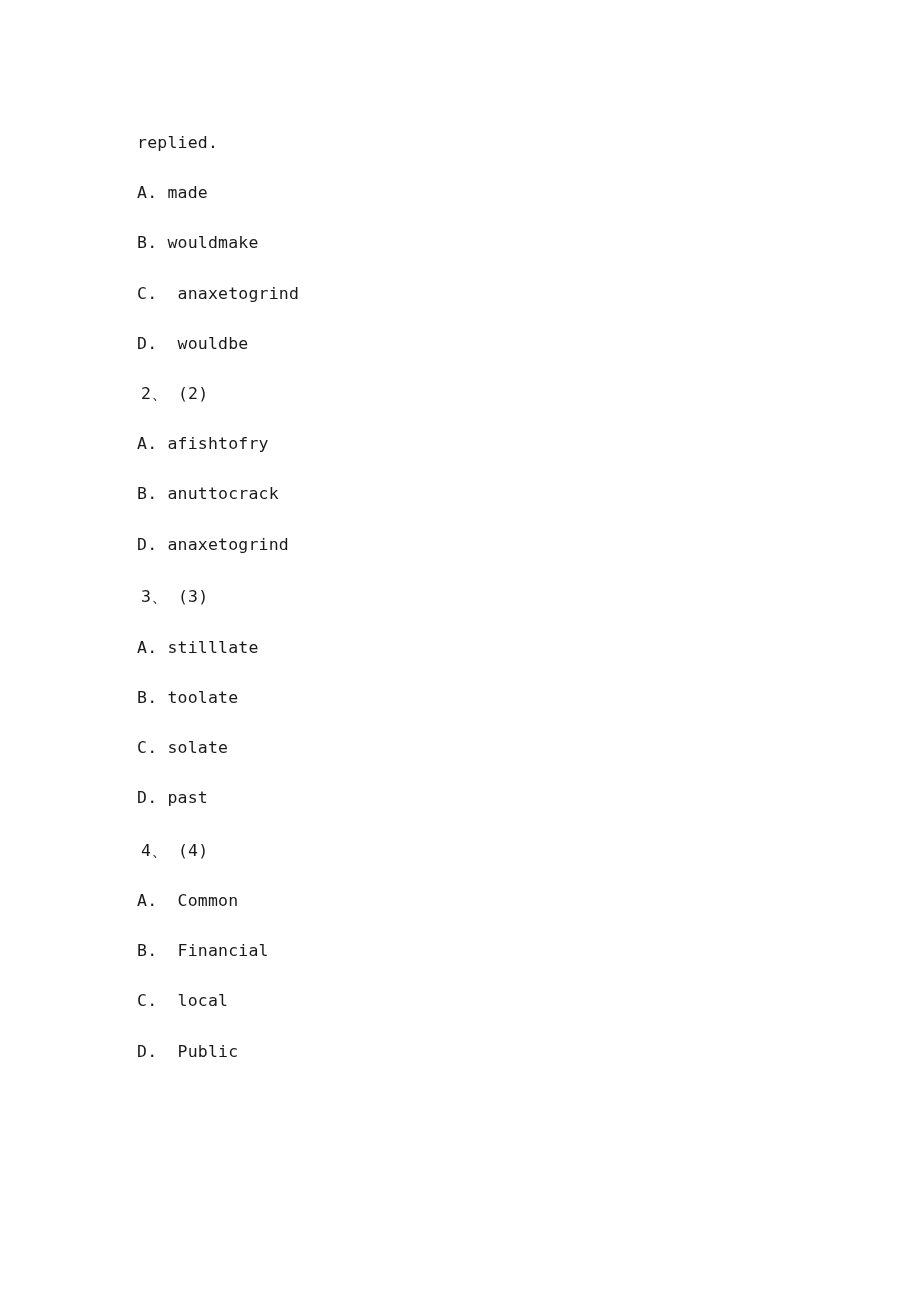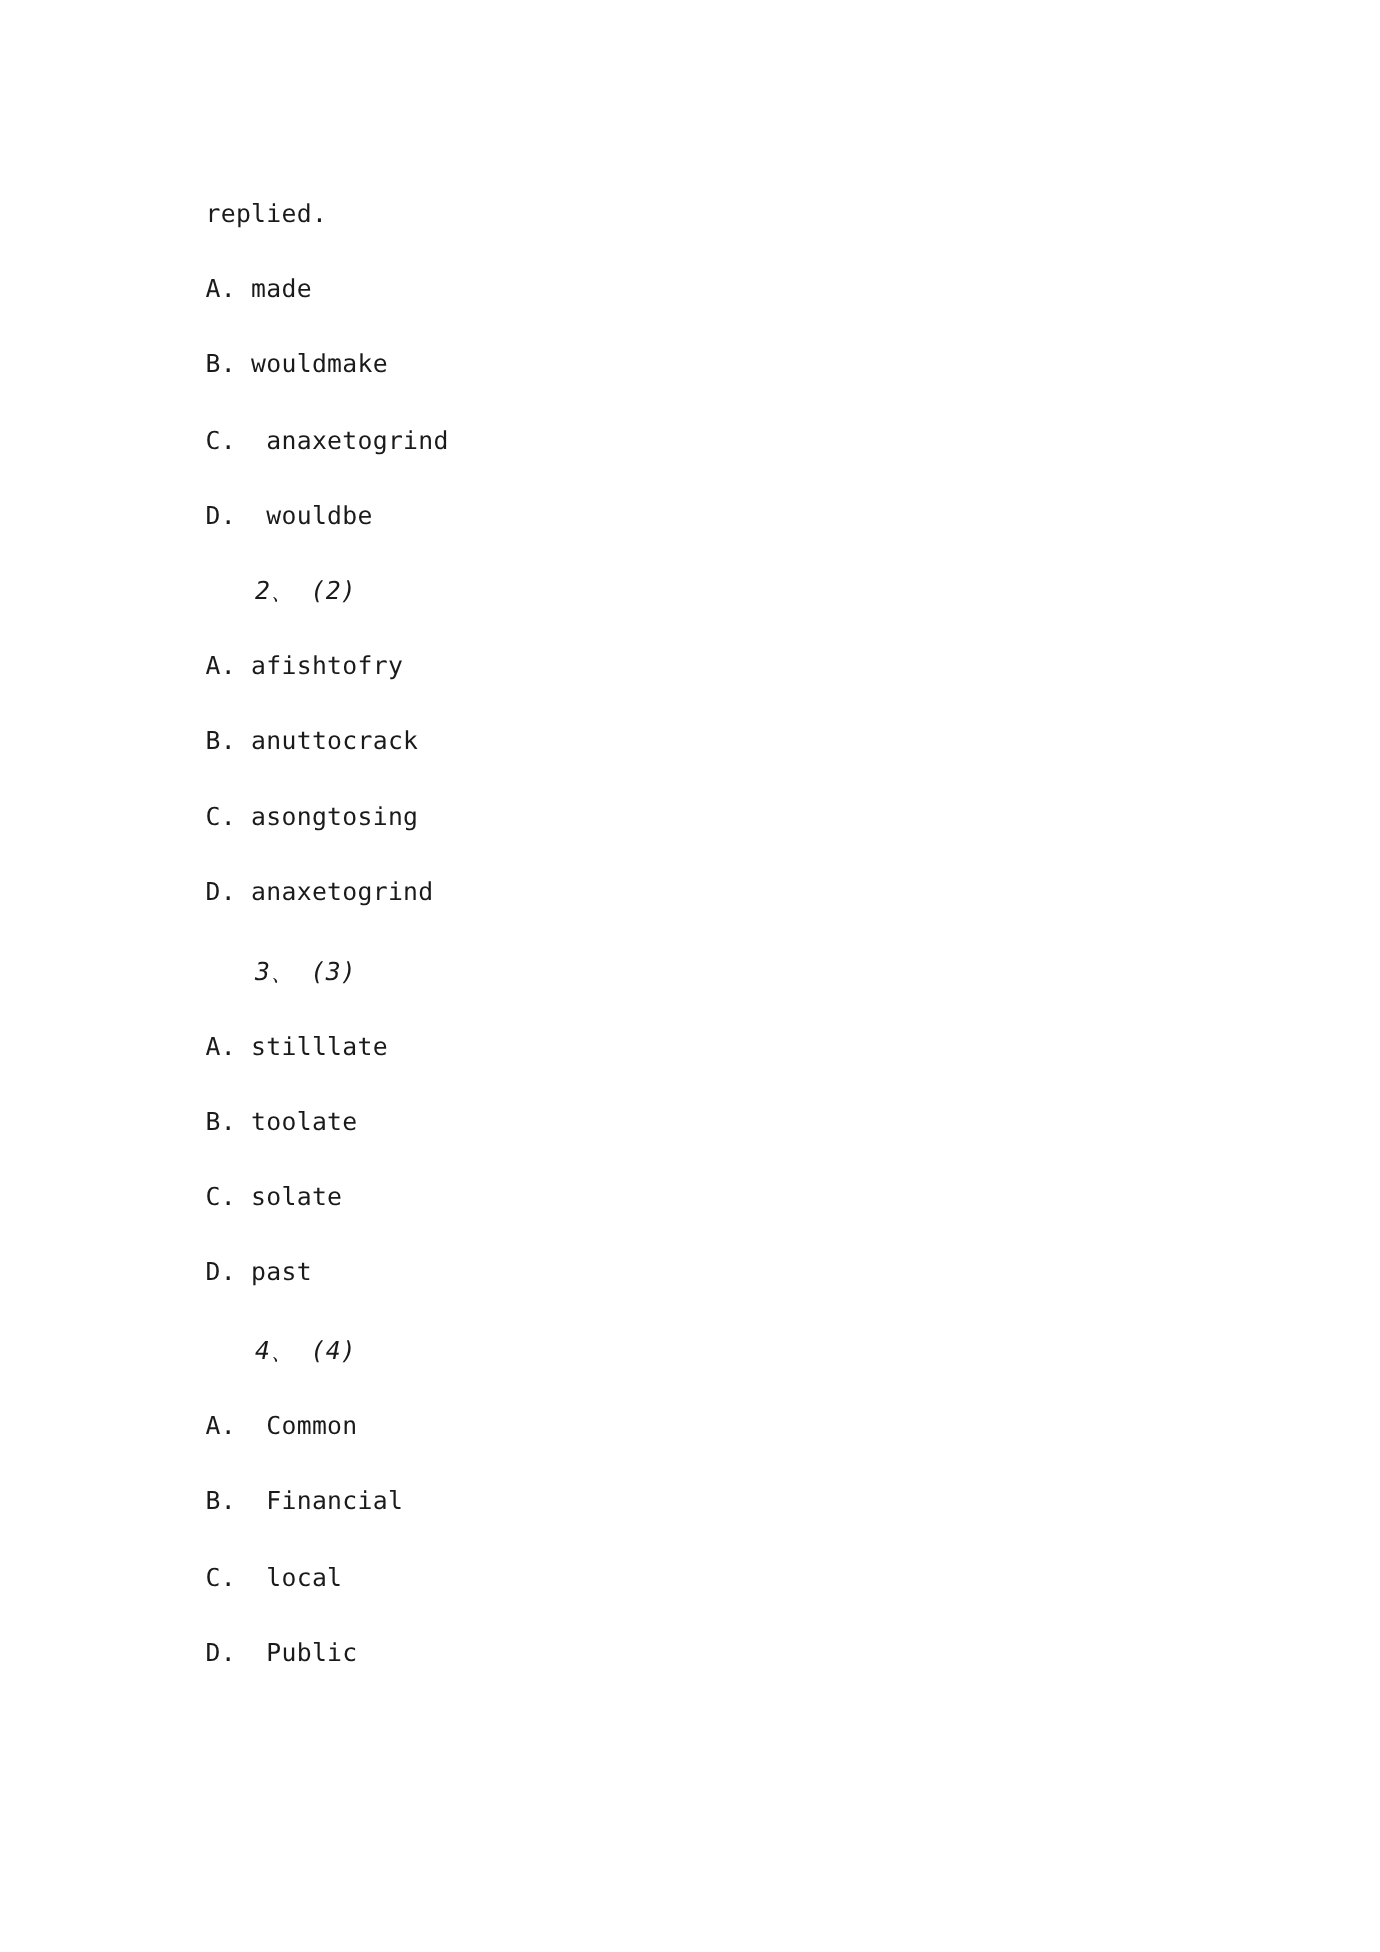--- a/index.html
+++ b/index.html
@@ -46,22 +46,21 @@
   .lvl-0 {
     margin-left: 0px;
   }
 
   
   .lvl-1 {
   }
 
   
   .q-head {
-    margin-left: 33px;
-    font-style: italic;
+    margin-left: 4px;
   }
 
   
   .gap-before {
     margin-top: 2.5px;
   }
 </style>
 </head>
 <body>
 
@@ -71,21 +70,20 @@
     <div class="text-line lvl-0">replied.</div>
 
     <div class="text-line lvl-1">A. made</div>
     <div class="text-line lvl-1">B. wouldmake</div>
     <div class="text-line lvl-1">C.  anaxetogrind</div>
     <div class="text-line lvl-1">D.  wouldbe</div>
 
     <div class="text-line q-head">2、 (2)</div>
     <div class="text-line lvl-1">A. afishtofry</div>
     <div class="text-line lvl-1">B. anuttocrack</div>
-    <div class="text-line lvl-1">C. asongtosing</div>
     <div class="text-line lvl-1">D. anaxetogrind</div>
 
     <div class="text-line q-head gap-before">3、 (3)</div>
     <div class="text-line lvl-1">A. stilllate</div>
     <div class="text-line lvl-1">B. toolate</div>
     <div class="text-line lvl-1">C. solate</div>
     <div class="text-line lvl-1">D. past</div>
 
     <div class="text-line q-head gap-before">4、 (4)</div>
     <div class="text-line lvl-1">A.  Common</div>

